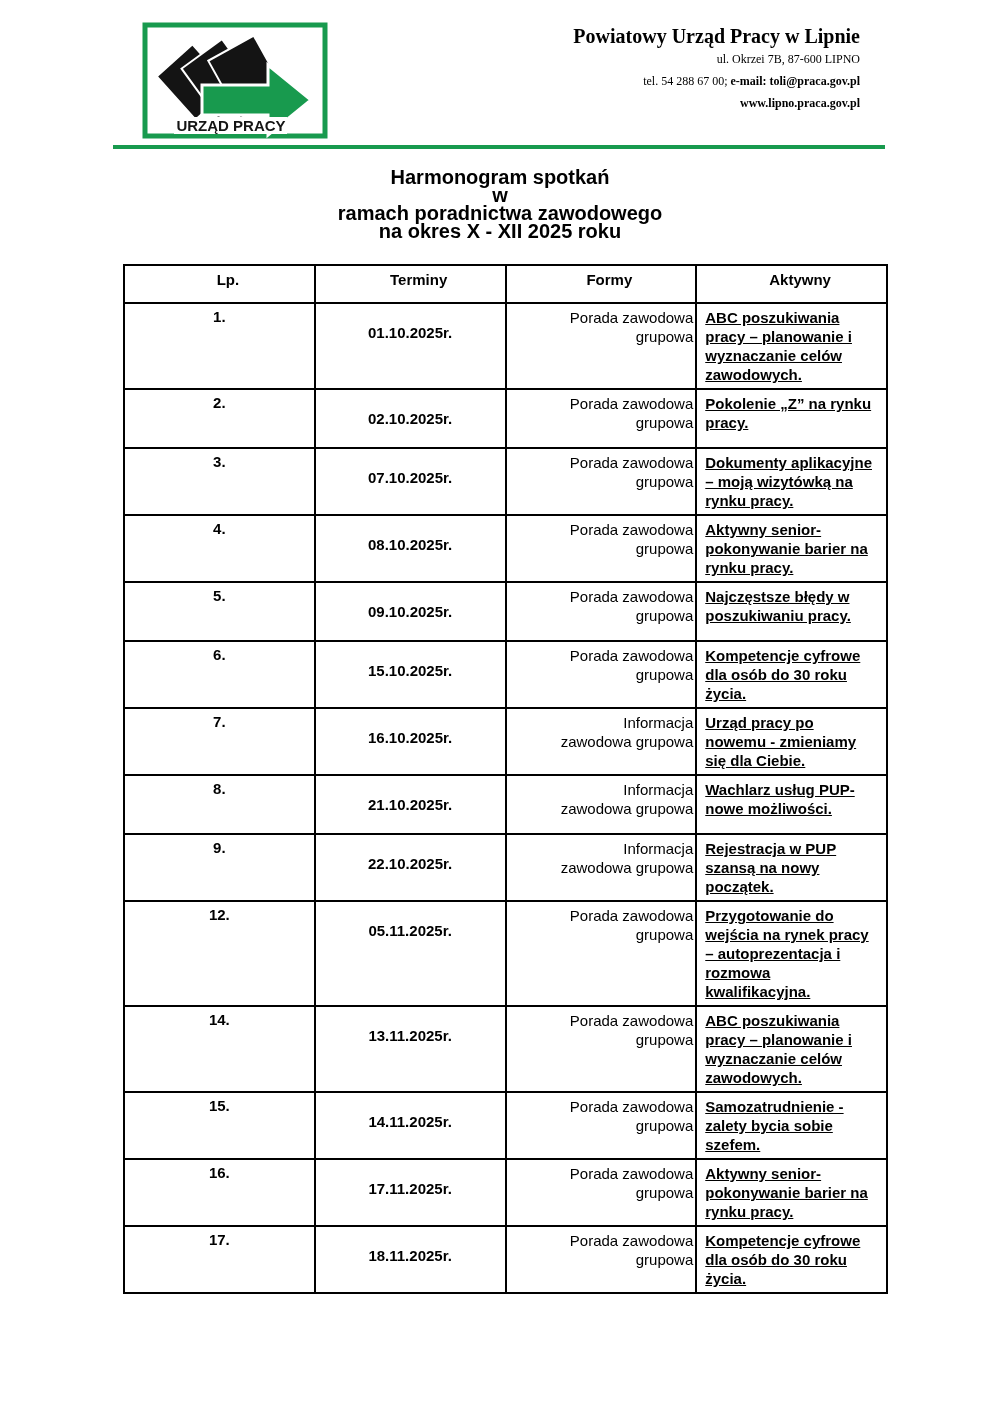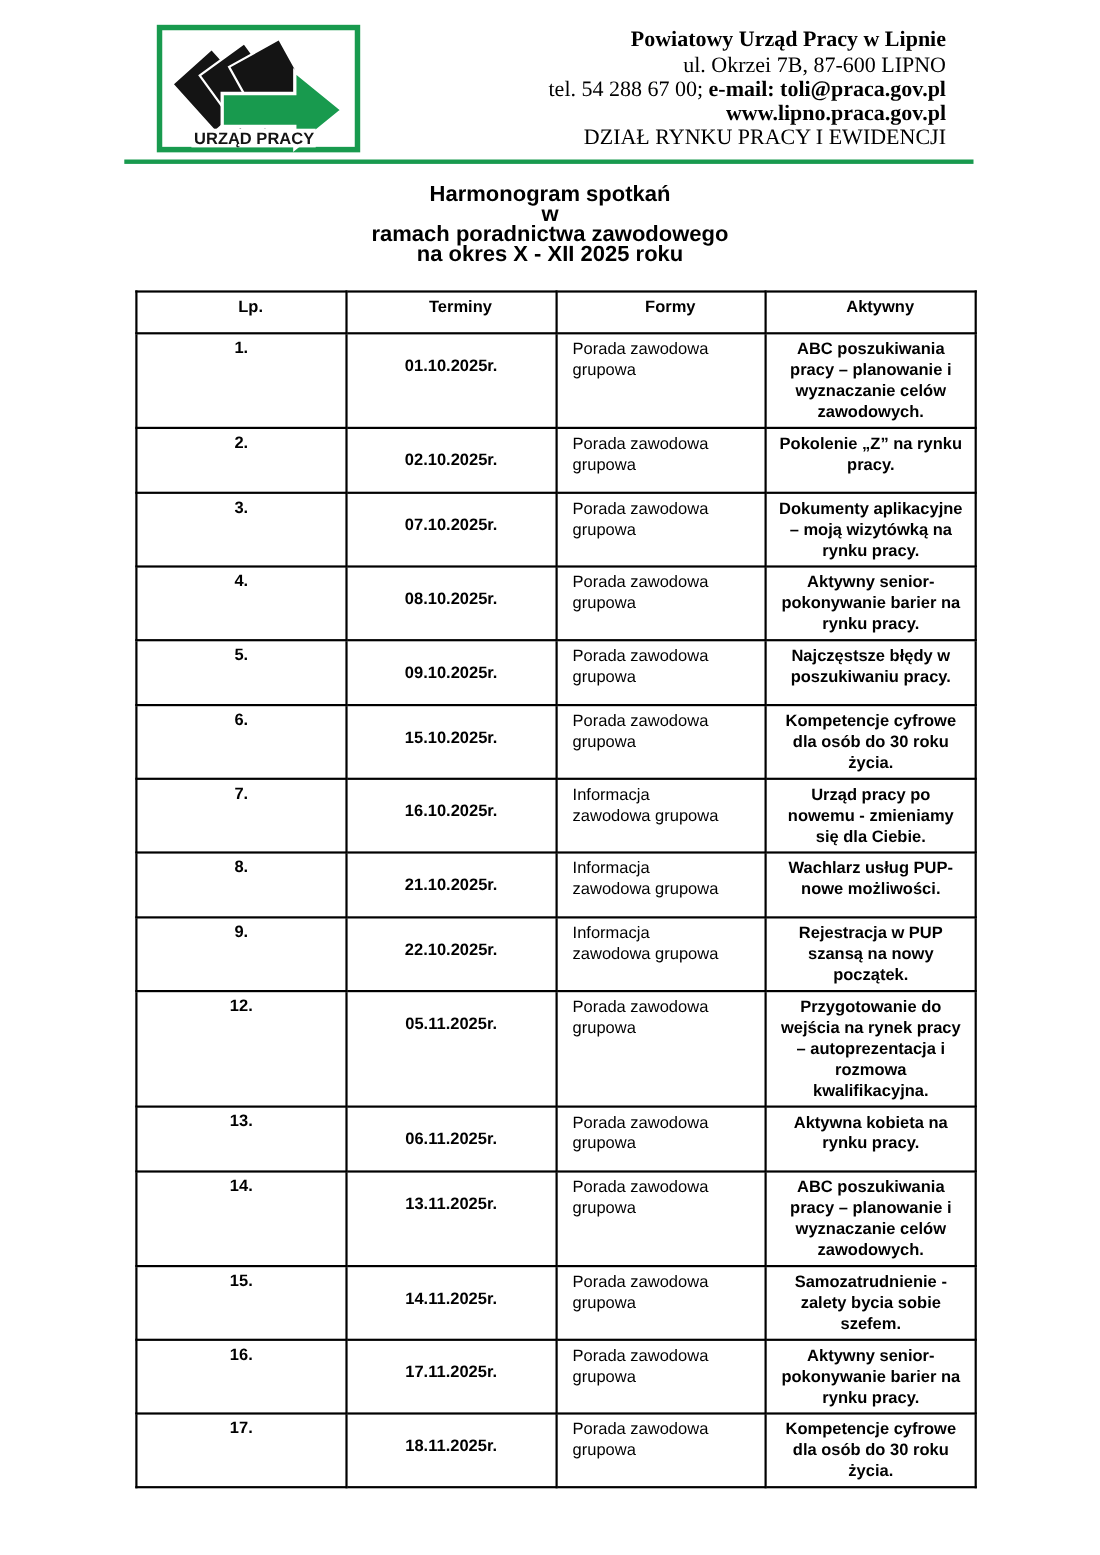--- a/index.html
+++ b/index.html
@@ -17,21 +17,21 @@
   .letterhead { display:flex; align-items:flex-start; padding:22px 0 0 118px; }
   .logo-box { width:186px; height:117px; flex:0 0 auto;margin-left:24px; }
   .contact {
     font-family:"Liberation Serif", serif;
     text-align:right;
     width:440px;
     margin-left:92px;
     padding-top:2px;
   }
   .contact .org-name { font-size:20px; font-weight:bold; line-height:24px; }
-  .contact .line { font-size:20px; line-height:22px;font-family:Liberation Serif, serif; }
+  .contact .line { font-size:12px; line-height:22px;font-family:Liberation Serif, serif; }
   .contact .bold { font-weight:bold; }
 
   .green-rule {
     margin:6px 0 0 113px;
     width:772px; height:4px;
     background:var(--green, #189a4e);
   }
 
   
   .doc-title {
@@ -58,22 +58,22 @@
     font-weight:bold;
     text-align:center;
     height:38px;
     padding-top:5px;
     font-size:15px;
     padding-left:17px;
   }
   table.schedule tr.body-row { height:53px; }
   td.c-lp     { width:44px;  text-align:center; font-weight:bold; padding:4px 2px; }
   td.c-termin { width:118px; text-align:center; font-weight:bold; padding:20px 2px; }
-  td.c-forma  { width:155px; text-align:left; font-weight:normal; padding:4px 14px; white-space:pre-line; line-height:19px; }
-  td.c-temat  { width:448px; text-align:center;  font-weight:bold; padding:4px 8px; line-height:19px; }
+  td.c-forma  { width:155px; text-align:right; font-weight:normal; padding:4px 2px; white-space:pre-line; line-height:19px; }
+  td.c-temat  { width:448px; text-align:left;  font-weight:bold; padding:4px 8px; line-height:19px;text-decoration:underline; }
 </style>
 </head>
 <body>
 
 <div class="page">
 
   <header class="letterhead">
     <div class="logo-box">
       <svg viewBox="0 0 186 117" width="186" height="117">
         <rect x="3" y="3" width="180" height="111" fill="#ffffff" stroke="#189a4e" stroke-width="5"></rect>
@@ -85,21 +85,20 @@
         <polygon points="60,63 126,63 126,43 169,78 126,113 126,93 60,93" fill="#189a4e" stroke="#ffffff" stroke-width="3"></polygon>
         <rect x="32" y="95" width="113" height="17" fill="#ffffff"></rect>
         <text x="89" y="109" text-anchor="middle" font-size="15" font-weight="bold" fill="#141414" font-family="Liberation Sans, sans-serif">URZĄD PRACY</text>
       </svg>
     </div>
     <div class="contact">
       <div class="org-name">Powiatowy Urząd Pracy w Lipnie</div>
       <div class="line">ul. Okrzei 7B, 87-600 LIPNO</div>
       <div class="line"><span>tel. 54 288 67 00; </span><span class="bold">e-mail: toli@praca.gov.pl</span></div>
       <div class="line bold">www.lipno.praca.gov.pl</div>
-      <div class="line">DZIAŁ RYNKU PRACY I EWIDENCJI</div>
     </div>
   </header>
 
   <div class="green-rule"></div>
 
   <div class="doc-title">
     <div>Harmonogram spotkań</div>
     <div>w</div>
     <div>ramach poradnictwa zawodowego</div>
     <div>na okres X - XII 2025 roku</div>
@@ -179,27 +178,20 @@
       <td class="c-temat">Rejestracja w PUP szansą na nowy początek.</td>
     </tr>
         <tr class="body-row">
       <td class="c-lp">12.</td>
       <td class="c-termin">05.11.2025r.</td>
       <td class="c-forma">Porada zawodowa
 grupowa</td>
       <td class="c-temat">Przygotowanie do wejścia na rynek pracy – autoprezentacja i rozmowa kwalifikacyjna.</td>
     </tr>
         <tr class="body-row">
-      <td class="c-lp">13.</td>
-      <td class="c-termin">06.11.2025r.</td>
-      <td class="c-forma">Porada zawodowa
-grupowa</td>
-      <td class="c-temat">Aktywna kobieta na rynku pracy.</td>
-    </tr>
-        <tr class="body-row">
       <td class="c-lp">14.</td>
       <td class="c-termin">13.11.2025r.</td>
       <td class="c-forma">Porada zawodowa
 grupowa</td>
       <td class="c-temat">ABC poszukiwania pracy – planowanie i wyznaczanie celów zawodowych.</td>
     </tr>
         <tr class="body-row">
       <td class="c-lp">15.</td>
       <td class="c-termin">14.11.2025r.</td>
       <td class="c-forma">Porada zawodowa

